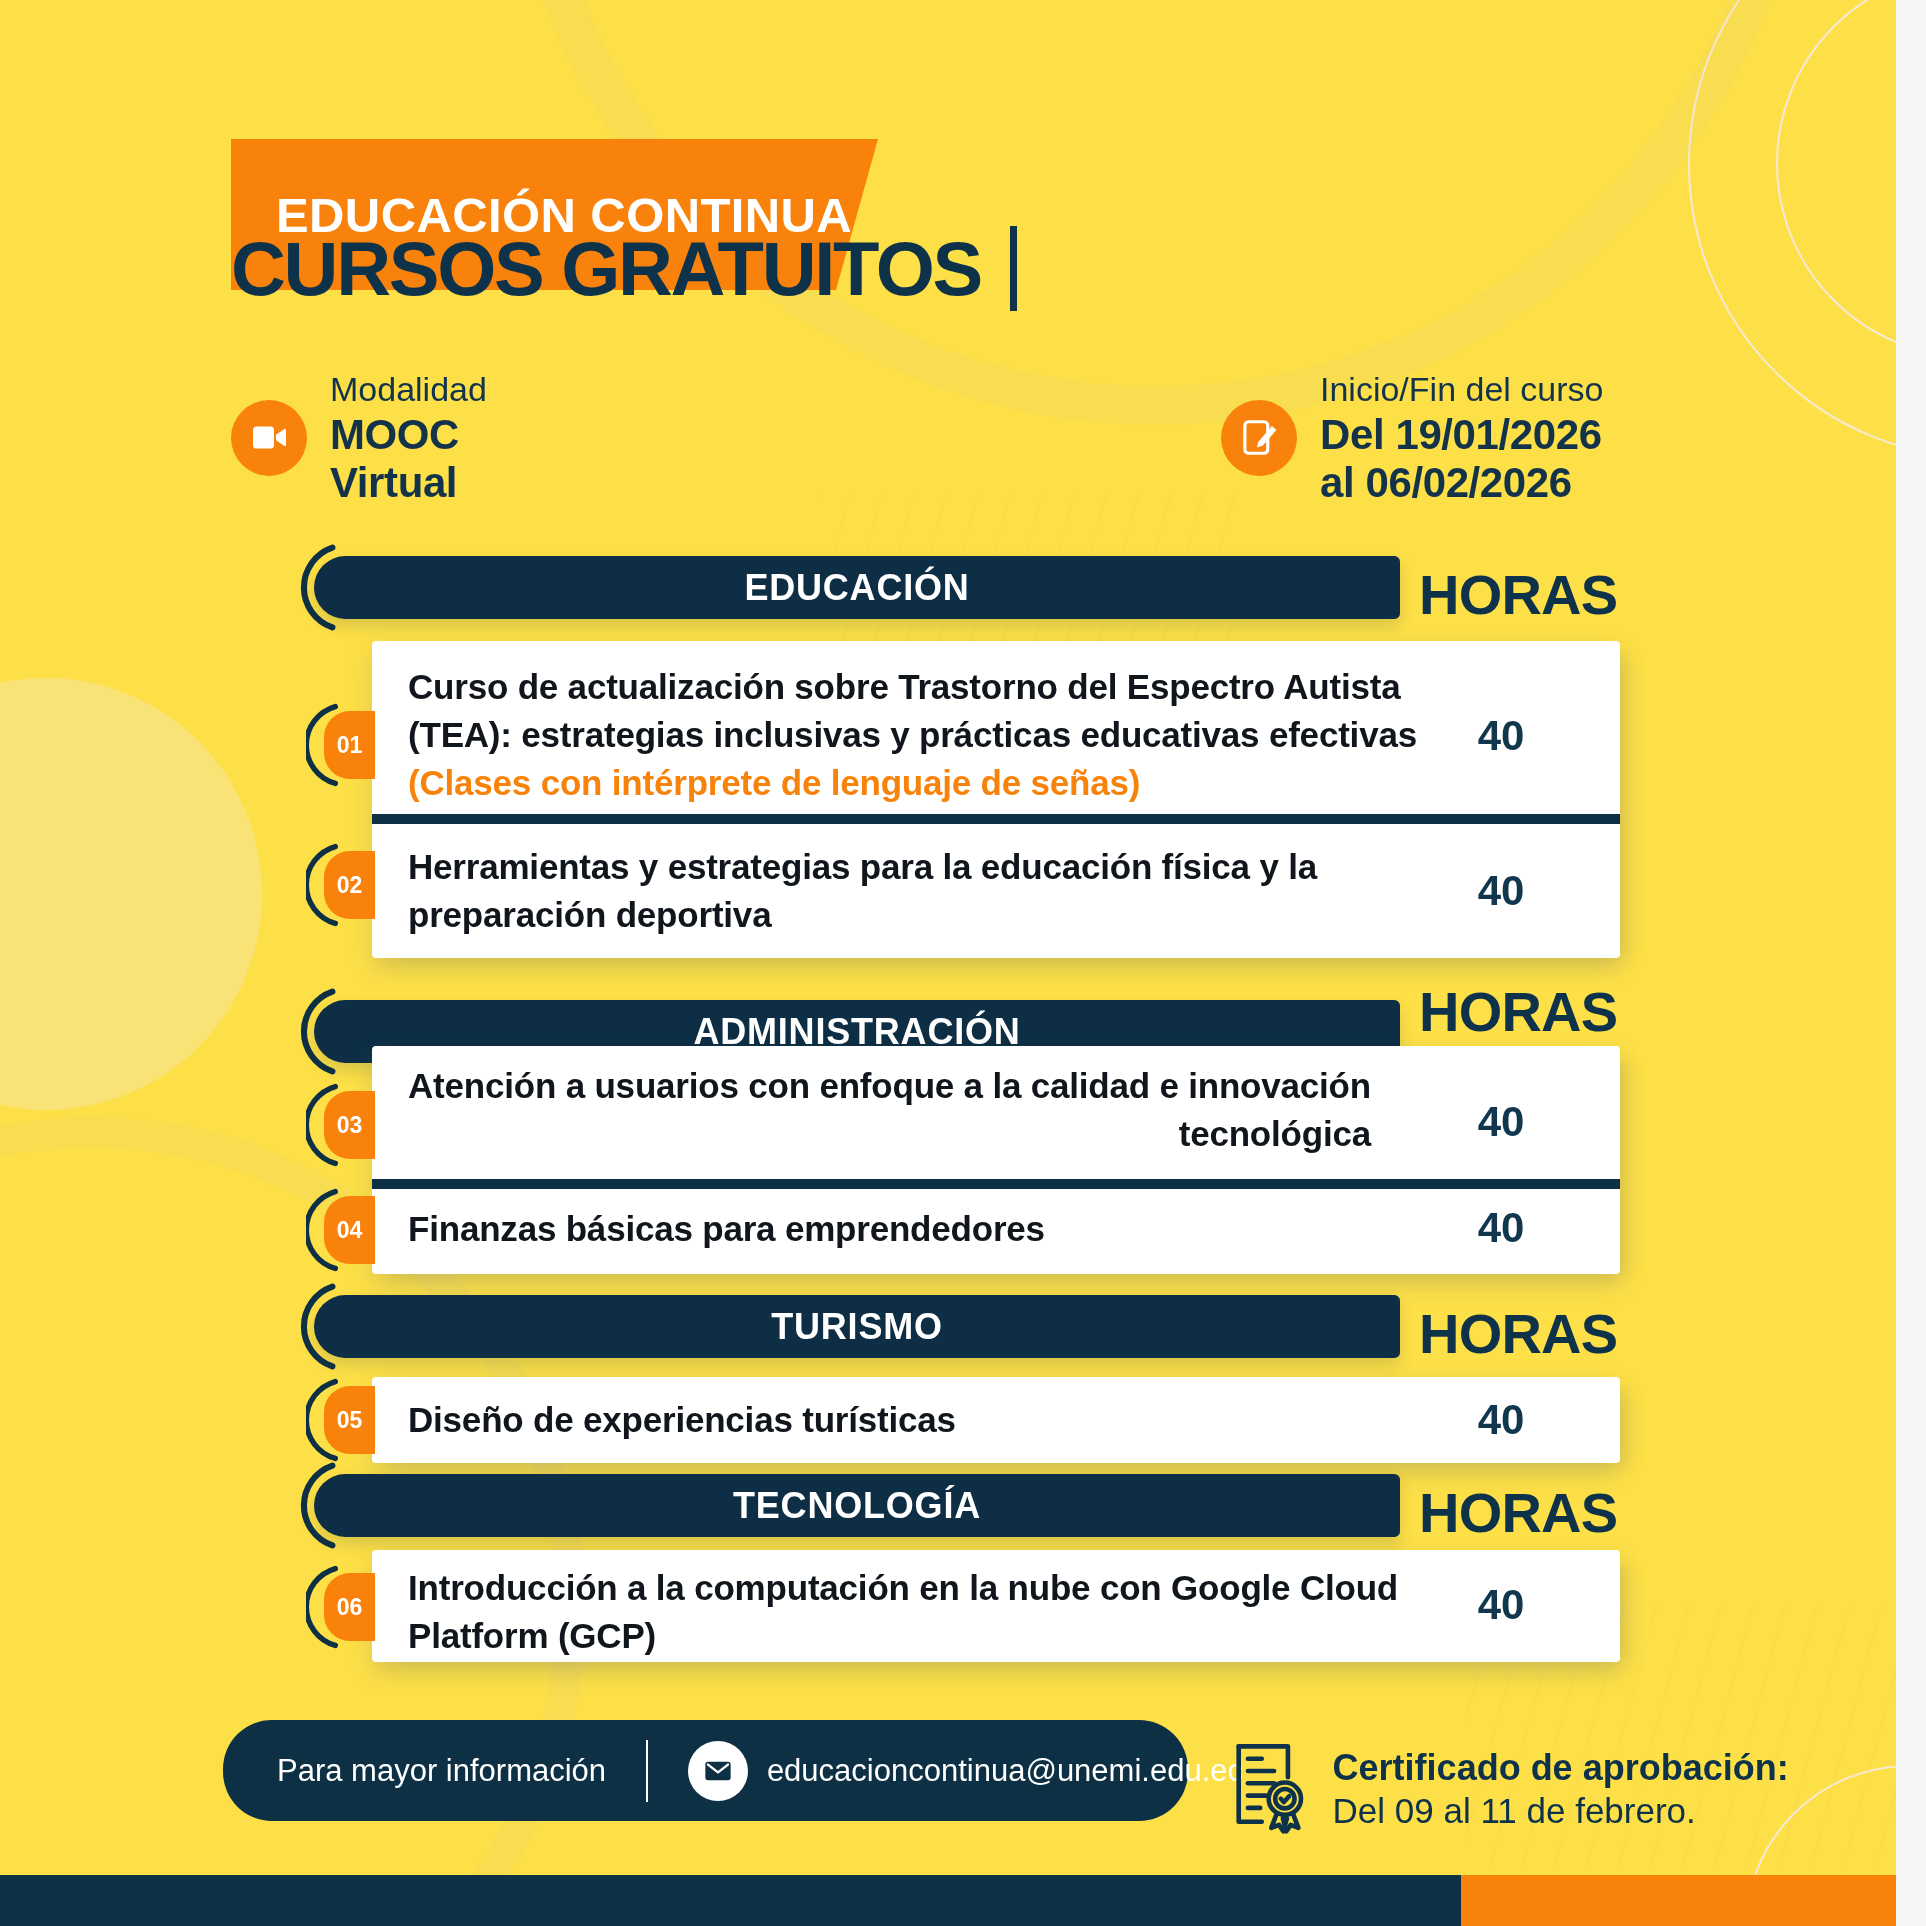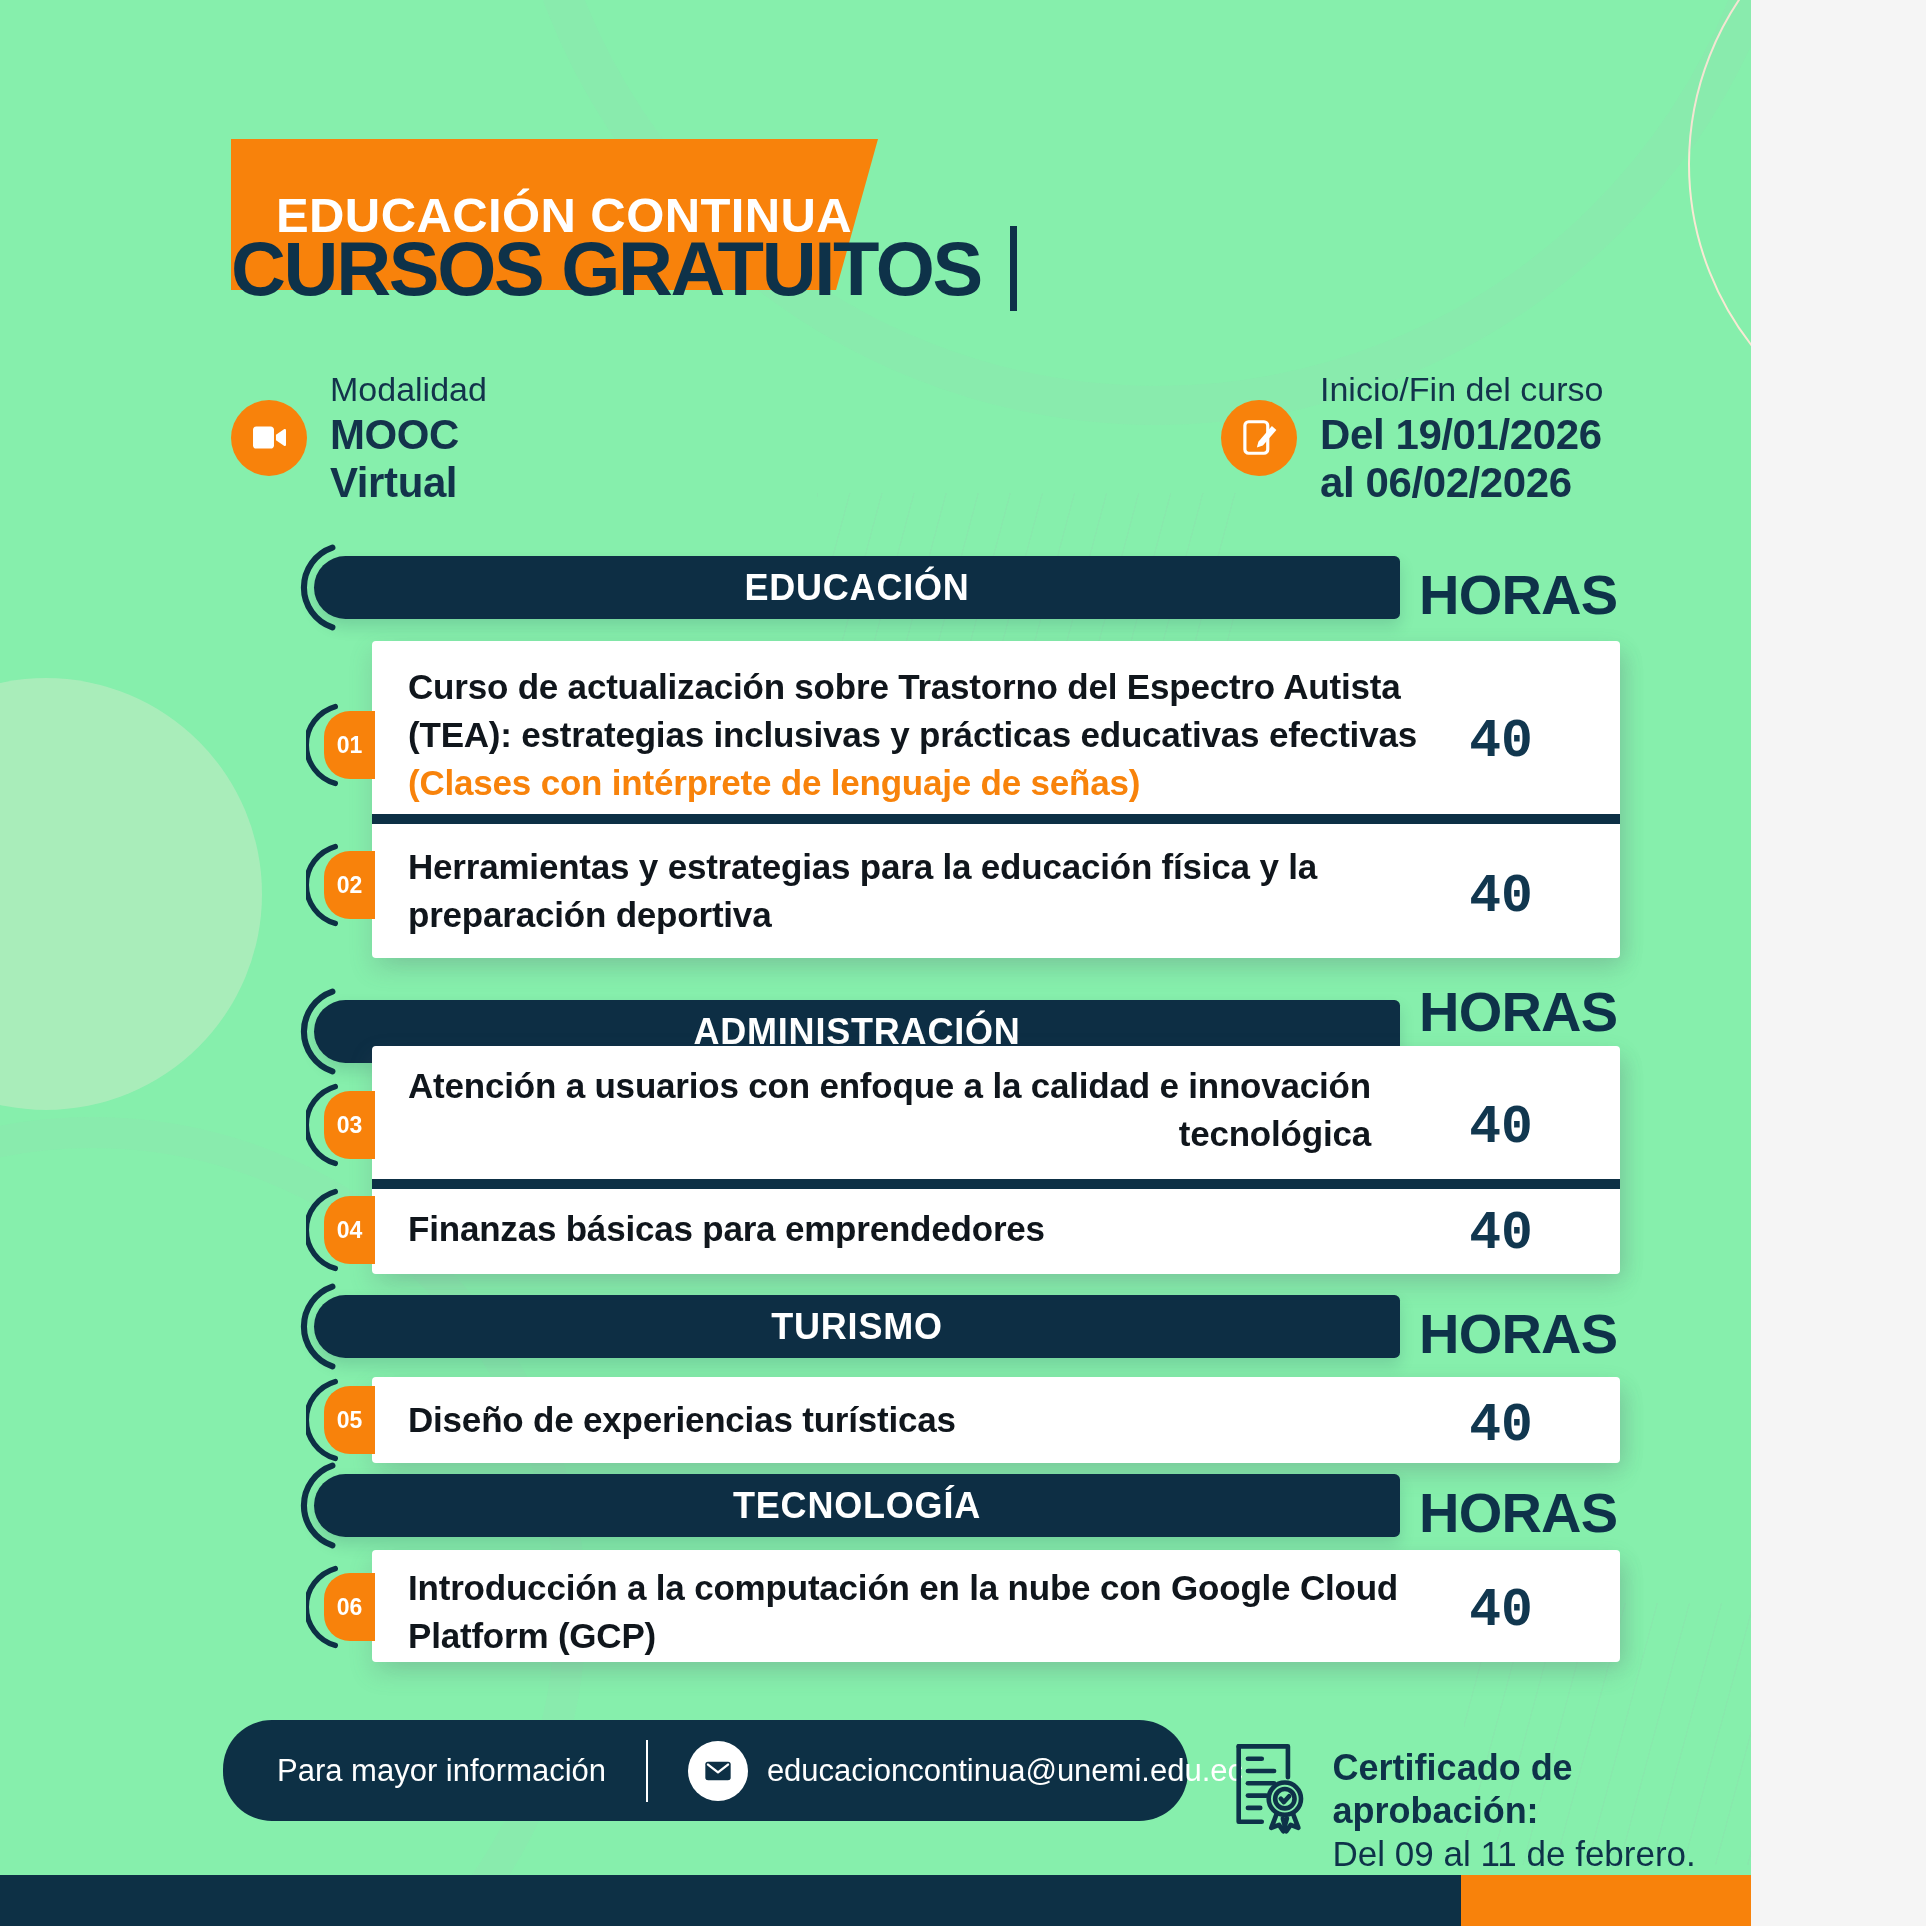--- a/index.html
+++ b/index.html
@@ -1,21 +1,21 @@
 <!DOCTYPE html>
 <html style="font-size:12.3px"><head>
 <meta charset="utf-8">
 <style>
   html,body{margin:0;padding:0;}
   body{
     width:1926px;height:1926px;
     font-family:"Liberation Sans","DejaVu Sans",sans-serif;
     background:#f5f5f5;
   }
-  .canvas{position:relative;width:1751px;height:1926px;overflow:hidden;background:#86efac;}
+  .canvas{position:relative;width:1896px;height:1926px;overflow:hidden;background:#fde047;}
 
   
   .ring{position:absolute;border-radius:50%;pointer-events:none;}
   .ring.peach{border:2.3px solid #f9e9d4;}
   .ring.gray{border:39px solid rgba(180,186,192,0.07);}
   .blob{position:absolute;border-radius:50%;background:#f3e8d9;opacity:.32;}
   .hatch{position:absolute;background:repeating-linear-gradient(105deg,rgba(160,166,172,.22) 0 1.5px,transparent 1.5px 31px);opacity:.35;}
 
   
   .banner{
@@ -52,21 +52,21 @@
 
   
   .card{
     position:absolute;left:372px;width:1248px;background:#ffffff;border-radius:3.9px;
     box-shadow:0 10.8px 23px rgba(90,100,112,.20),14px 7.7px 18.5px -7.7px rgba(90,100,112,.15);
   }
   .course-lines{position:absolute;left:36px;font-size:35px;font-weight:700;color:#10161C;
     line-height:48px;letter-spacing:-0.2px;white-space:nowrap;}
   .hl{color:#F8830B;}
   .row-hours{position:absolute;left:1079px;width:100px;text-align:center;
-    font-size:53px;font-weight:700;color:#11374F;font-family:Liberation Mono, monospace;}
+    font-size:42px;font-weight:700;color:#11374F;}
   .card-divider{position:absolute;left:0;width:100%;height:10px;background:#0D3045;}
 
   .badge{
     position:absolute;left:324px;width:51px;height:68px;background:#F8820B;
     border-radius:26px 0 0 26px;display:flex;align-items:center;justify-content:center;
     color:#fff;font-weight:700;font-size:23px;z-index:4;
   }
   .badge .arc{position:absolute;left:-18.5px;top:-9.2px;line-height:0;}
 
   

